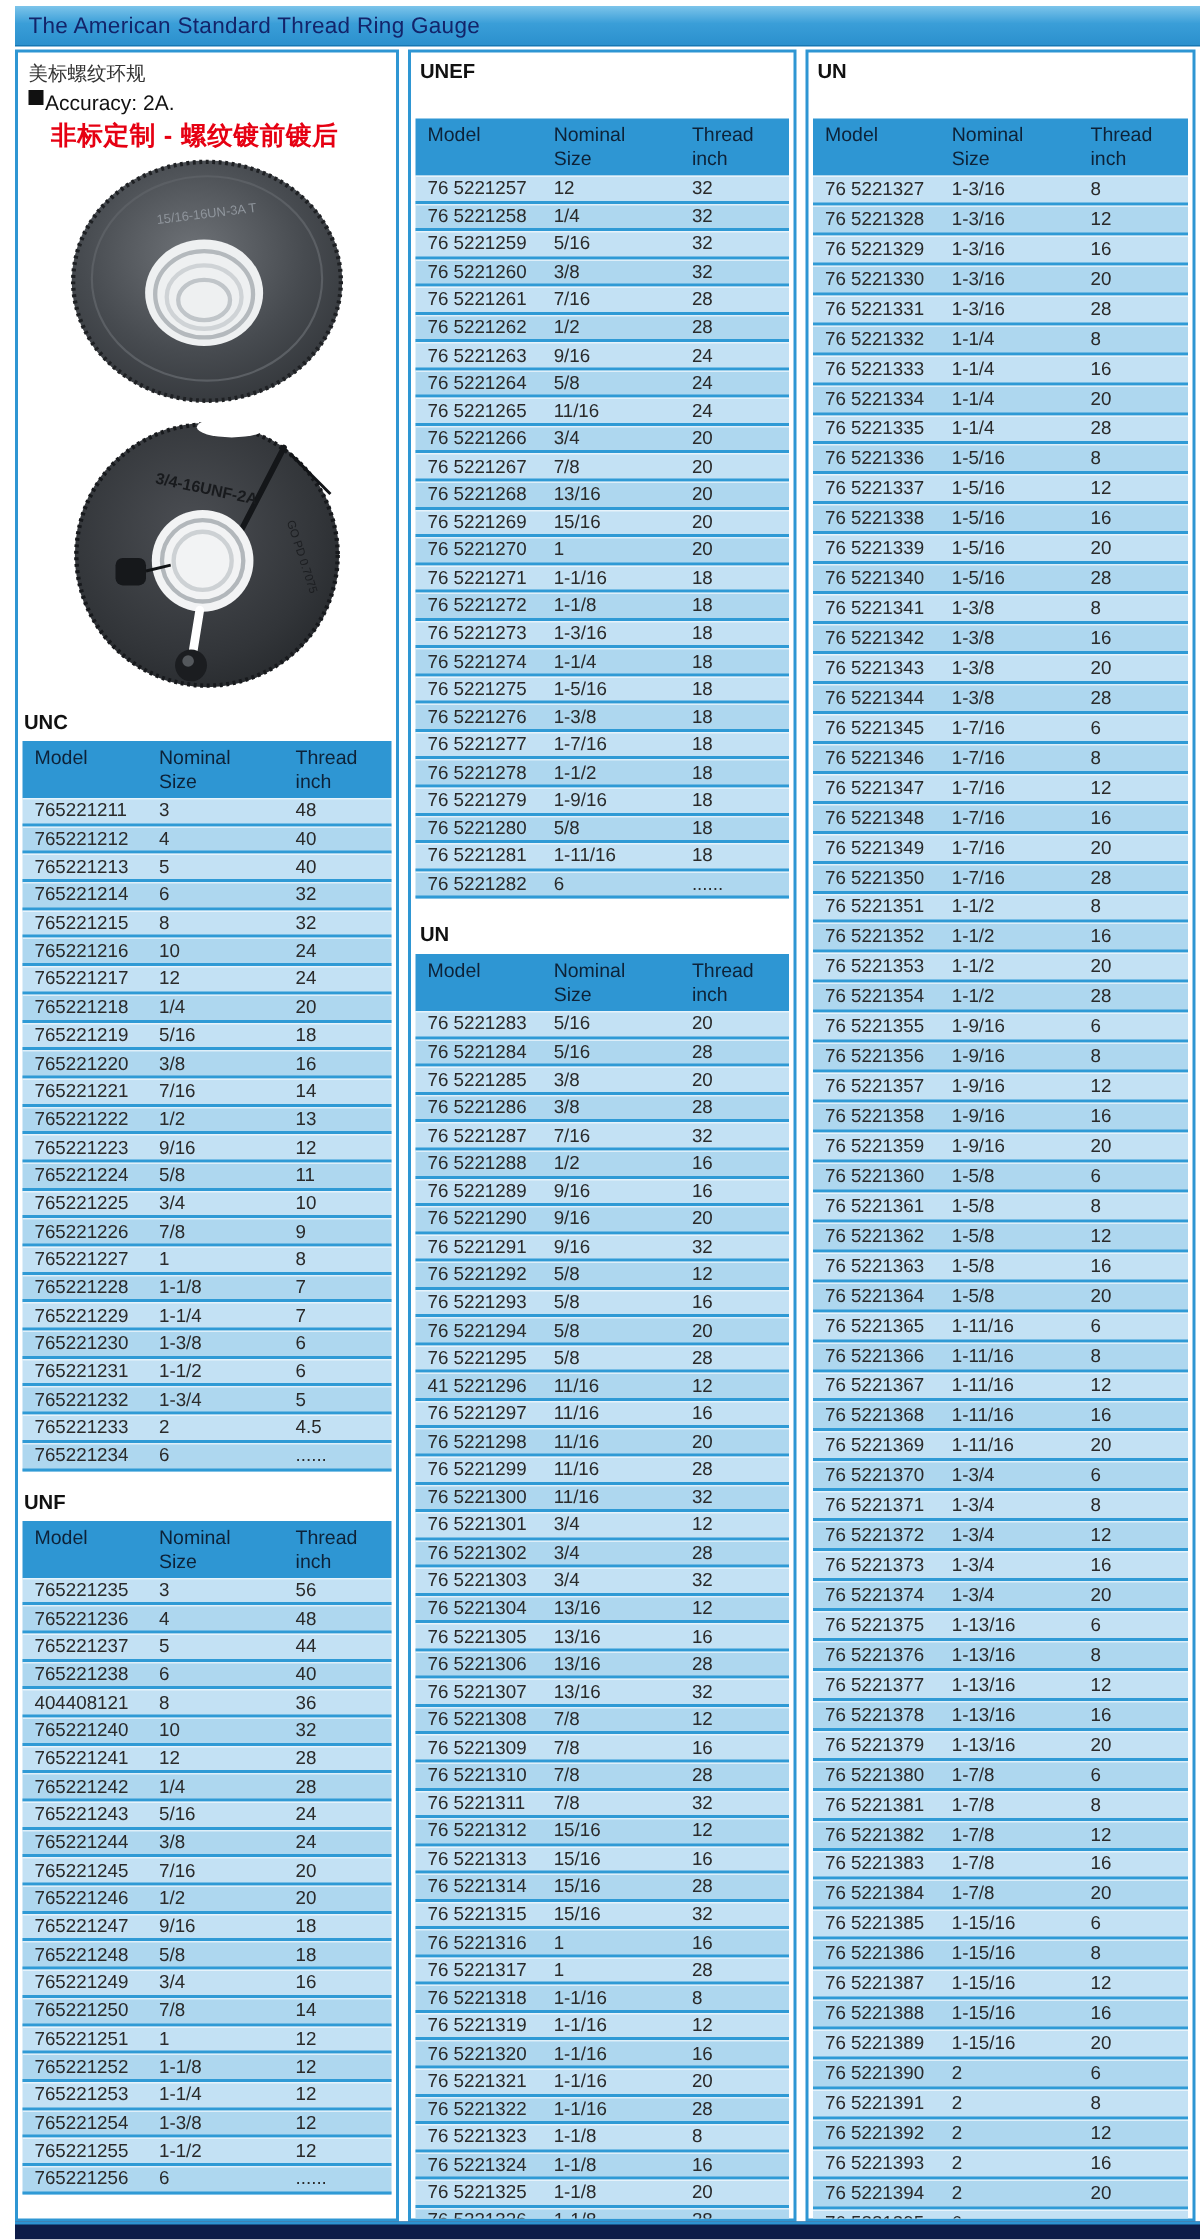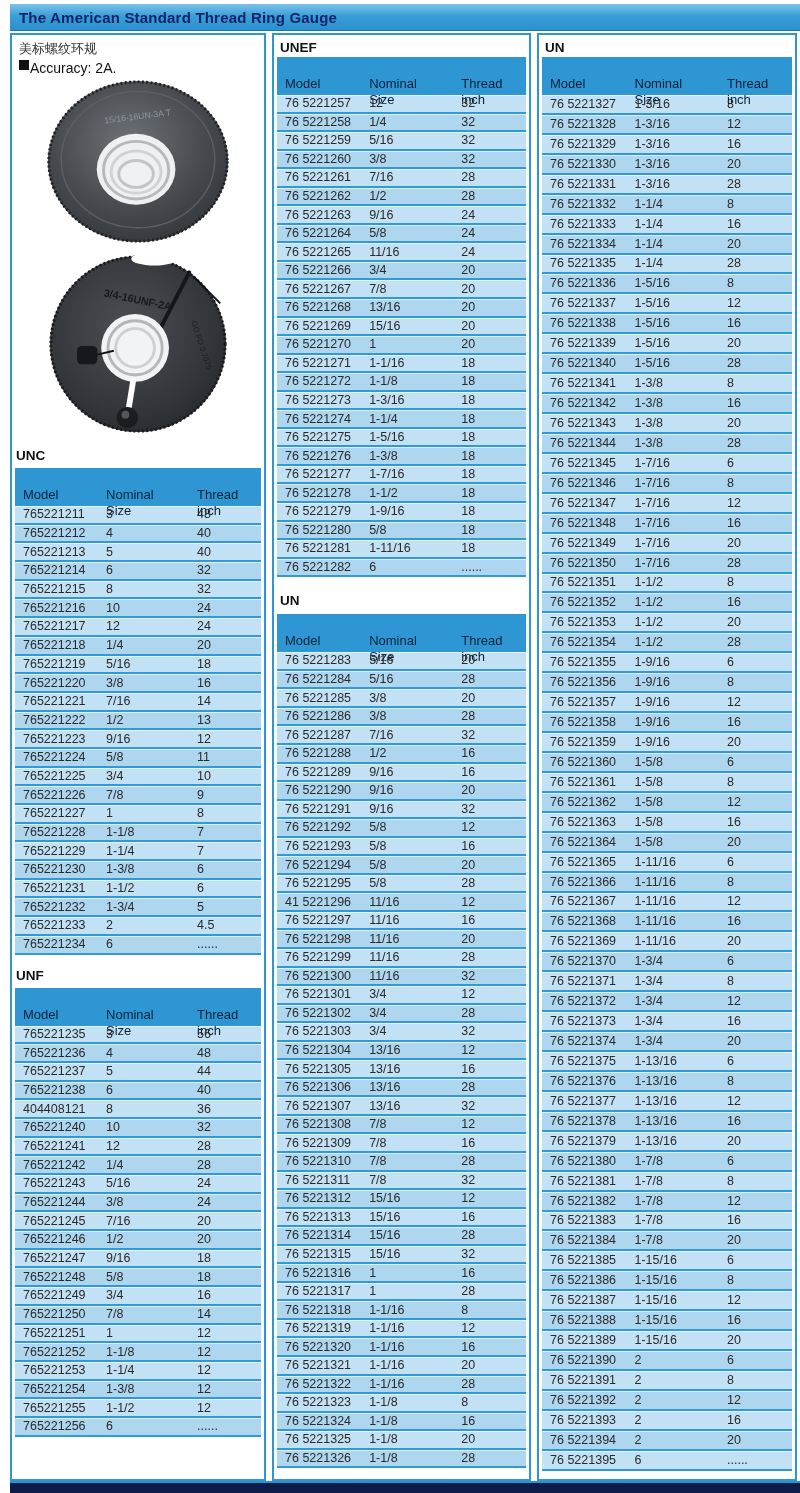--- a/index.html
+++ b/index.html
@@ -2,46 +2,46 @@
 <html><head>
 <meta charset="utf-8">
 <style>
   *{margin:0;padding:0;box-sizing:border-box}
   html,body{width:800px;height:1493px}
   body{position:relative;background:#ffffff;font-family:"Liberation Sans",sans-serif;overflow:hidden}
 
   .header-bar{position:absolute;left:10px;right:0;top:4px;height:27px;
     background:linear-gradient(180deg,#7cc4ea 0%,#3a9ed8 45%,#2b90cd 100%);
     border-bottom:1px solid #1677b3;display:flex;align-items:center}
-  .page-title{font-weight:bold;font-size:15px;color:#13246a;padding-left:9px;letter-spacing:.2px}
+  .page-title{font-weight:normal;font-size:15px;color:#13246a;padding-left:9px;letter-spacing:.2px}
 
   .footer-bar{position:absolute;left:10px;right:0;bottom:0;height:12px;
     background:#0d1c48;border-top:2px solid #2d92d0}
 
   .panel{position:absolute;top:33px;bottom:12px;background:#fff;border:2px solid #2e96d3;overflow:hidden}
   .panel-left{left:10px;width:256px}
   .panel-mid{left:272px;width:259px}
   .panel-right{left:537px;width:260px}
 
   .cn-subtitle{font-size:13px;color:#333;margin:5px 0 2px 7px}
   .accuracy-line{font-size:14px;color:#111;margin:2px 0 2px 7px;display:flex;align-items:flex-start;gap:1px}
   .sq{width:10px;height:10px;background:#111;display:inline-block;flex:0 0 auto}
   .red-note{color:#e60012;font-weight:bold;font-size:17px;margin:3px 0 2px 22px;letter-spacing:.5px}
 
   .gauge{display:flex;justify-content:center}
   .gauge1{margin-top:3px}
   .gauge2{margin-top:8px}
 
   .sec-title{font-weight:bold;font-size:13.5px;color:#111;margin:13px 0 5px 4px}
-  .panel-mid .sec-title.first,.panel-right .sec-title.first{margin:5px 0 2px 6px}
+  .panel-mid .sec-title.first,.panel-right .sec-title.first{margin:5px 0 24px 6px}
   .panel-mid .sec-title.gap{margin:16px 0 6px 6px}
 
   .table{margin:0 3px}
   .t-head{background:#2e96d3;display:grid;grid-template-columns:37% 37% 26%;height:38px;
-    font-size:13px;color:#0d2238;padding-top:19px;line-height:16px}
+    font-size:13px;color:#0d2238;padding-top:3px;line-height:16px}
   .t-head>div:first-child{padding-left:8px}
   .t-row{display:grid;grid-template-columns:37% 37% 26%;align-items:center;font-size:12.5px;color:#2a2a2a;
     border-bottom:2px solid #2f9ad5;box-shadow:inset 0 1px 0 rgba(255,255,255,.6)}
   .t-row>div:first-child{padding-left:8px}
   .table .t-row:nth-child(even){background:#c3e1f4}
   .table .t-row:nth-child(odd){background:#aed7ef}
   .panel-left .t-row{height:18.7px}
   .panel-mid .t-row{height:18.55px}
   .panel-right .t-row{height:19.95px}
 </style>
@@ -51,20 +51,21 @@
 <div class="header-bar">
   <div class="page-title">The American Standard Thread Ring Gauge</div>
 </div>
 
 <div class="panel panel-left">
   <div class="cn-subtitle">美标螺纹环规</div>
   <div class="accuracy-line">
     <span class="sq"></span>
     <span>Accuracy: 2A.</span>
   </div>
+  <div class="red-note">非标定制 - 螺纹镀前镀后</div>
 
   <div class="gauge gauge1">
     <svg width="192" height="166" viewBox="0 0 200 173">
       <defs>
         <radialGradient id="g1" cx="45%" cy="38%" r="75%">
           <stop offset="0%" stop-color="#6e7277"></stop>
           <stop offset="55%" stop-color="#474b50"></stop>
           <stop offset="100%" stop-color="#2d3034"></stop>
         </radialGradient>
       </defs>

